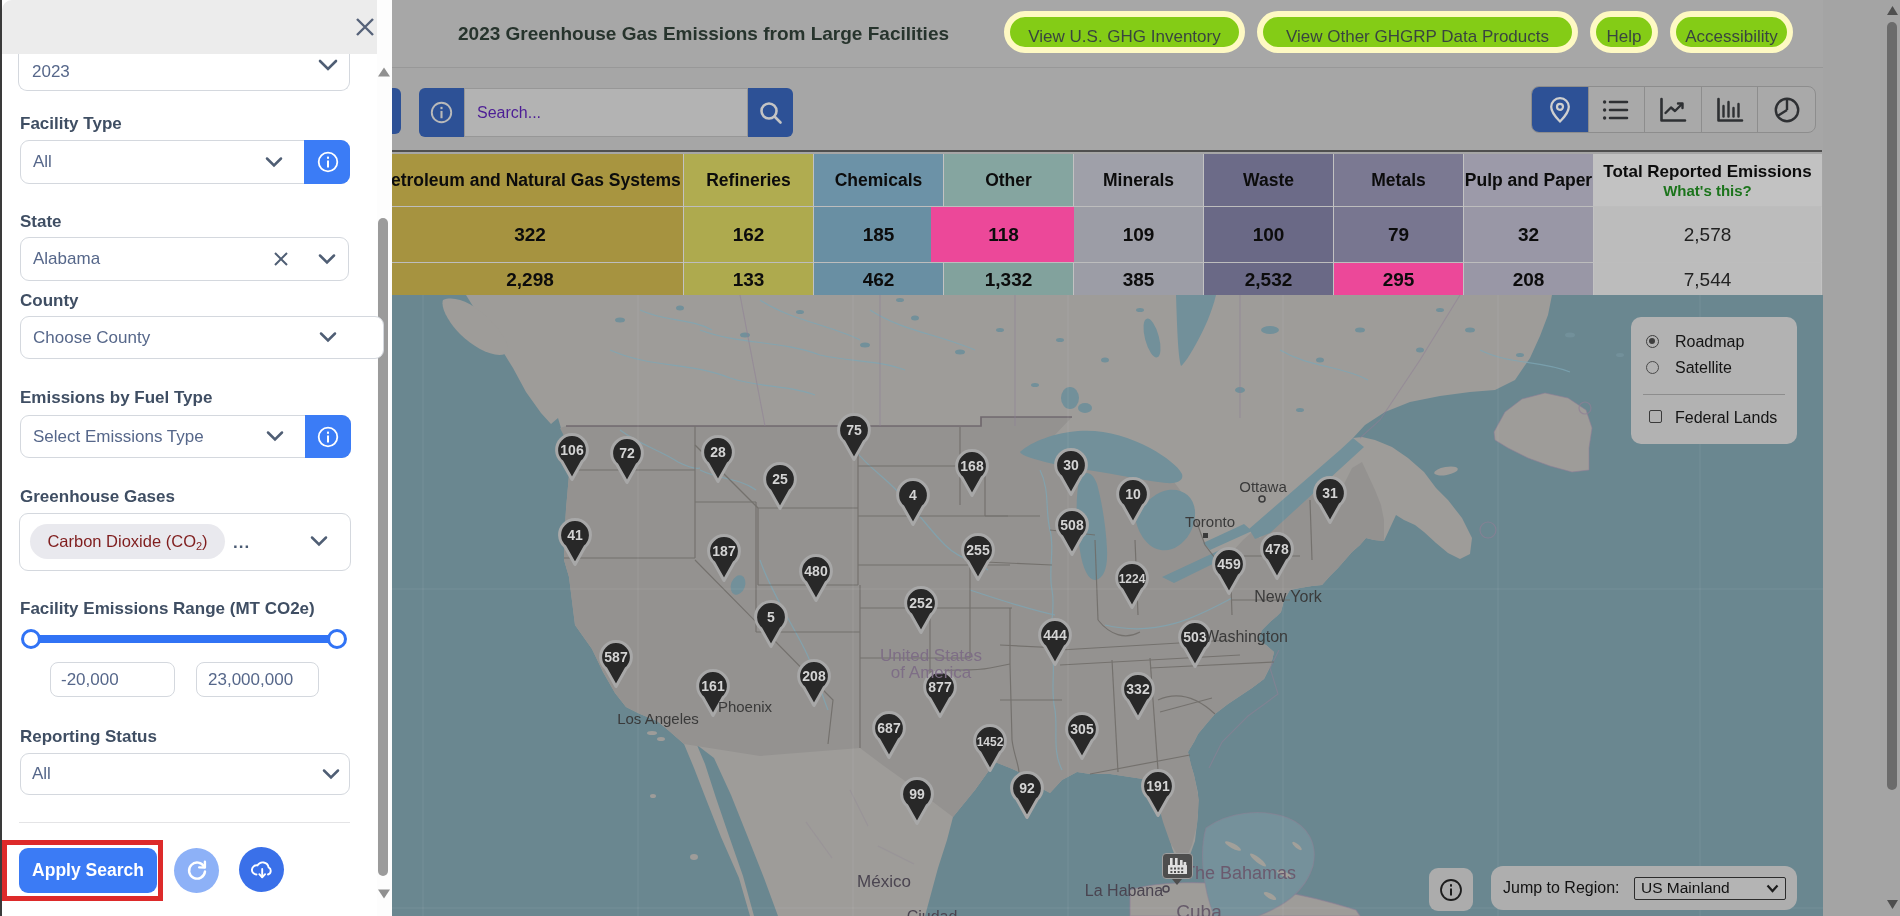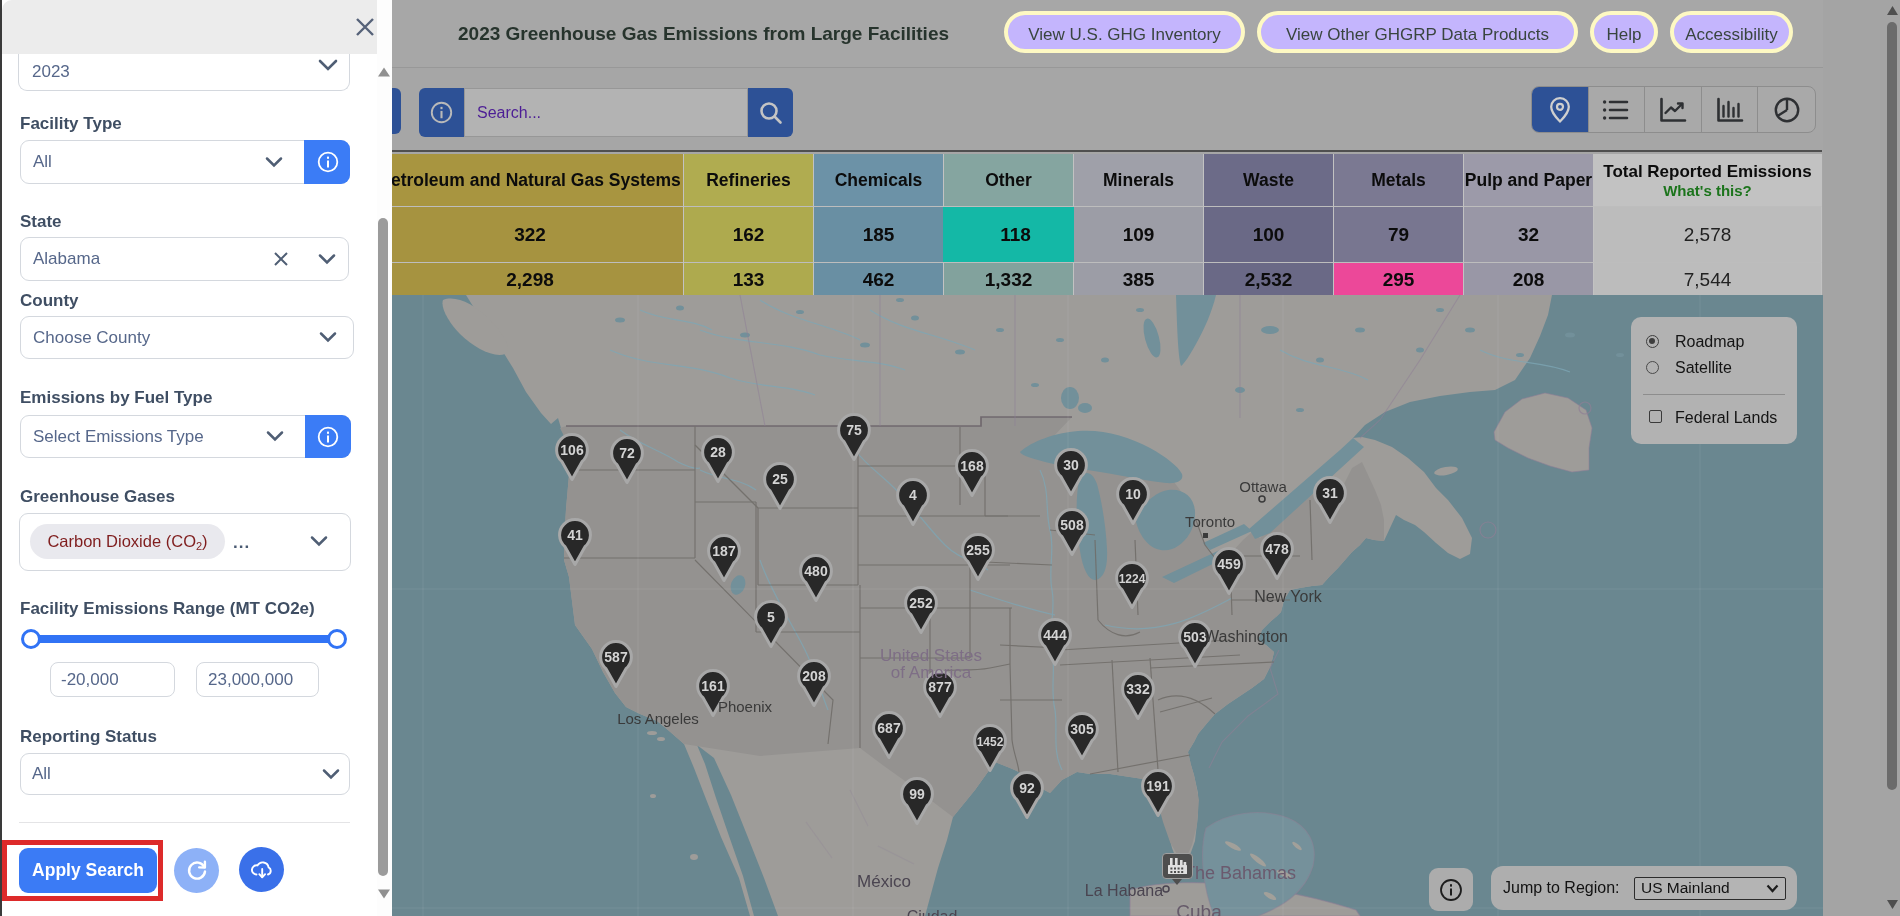--- a/index.html
+++ b/index.html
@@ -4,22 +4,22 @@
 <style>
   * { margin:0; padding:0; box-sizing:border-box; }
   html,body { width:1900px; height:916px; overflow:hidden; }
   body { font-family:"Liberation Sans", sans-serif; background:#a6a6a6; }
   #stage { position:relative; width:1900px; height:916px; overflow:hidden; }
   .abs { position:absolute; }
 
   
   #hdr { left:0; top:0; width:1823px; height:67px; background:#a7a7a7; }
   #title { left:458px; top:23px; font-size:19px; font-weight:bold; color:#27342d; }
-  .pill { position:absolute; top:11px; height:42px; border:4px solid #fef9c3; border-radius:21px;
-          background:#c4b5fd; color:#39453f; font-size:17px; line-height:40px; text-align:center; }
+  .pill { position:absolute; top:11px; height:42px; border:6px solid #fef9c3; border-radius:21px;
+          background:#84cc16; color:#39453f; font-size:17px; line-height:40px; text-align:center; }
   #hdrline { left:0; top:67px; width:1823px; height:1px; background:#989898; }
   #srow { left:0; top:68px; width:1823px; height:83px; background:#a6a6a6; }
   #bluestub { left:362px; top:88px; width:39px; height:46px; background:#2d5196; border-radius:6px; }
   #infobtn { left:419px; top:88px; width:45px; height:49px; background:#2d5196; border-radius:6px 0 0 6px; }
   #searchbox { left:464px; top:88px; width:284px; height:49px; background:#b3b3b3; border:1px solid #979797;
                color:#4c1d95; font-size:16px; line-height:47px; padding-left:12px; }
   #searchbtn { left:748px; top:88px; width:45px; height:49px; background:#2d5196; border-radius:0 6px 6px 0; }
   #icongrp { left:1531px; top:86px; width:285px; height:47px; border:1px solid #8d8d8d; border-radius:8px;
              background:#a9a9a9; display:flex; }
   .icell { width:57px; height:45px; border-right:1px solid #8d8d8d; display:flex; align-items:center; justify-content:center; }
@@ -146,21 +146,21 @@
     <div class="tc th" style="left:827px;width:130px;top:2px;height:53px;background:#6c6b88;">Waste</div>
     <div class="tc th" style="left:957px;width:130px;top:2px;height:53px;background:#7b7992;">Metals</div>
     <div class="tc th" style="left:1087px;width:130px;top:2px;height:53px;background:#9c9aa9;">Pulp and Paper</div>
     <div class="tc" style="left:1217px;width:228px;top:2px;height:53px;background:#c2c2c2;flex-direction:column;">
       <div style="font-size:17px;">Total Reported Emissions</div>
       <div style="font-size:15px;color:#1c741c;">What's this?</div>
     </div>
     <div class="tc" style="left:0;width:307px;top:55px;height:56px;background:#a69340;">322</div>
     <div class="tc" style="left:307px;width:130px;top:55px;height:56px;background:#aeaa4e;">162</div>
     <div class="tc" style="left:437px;width:130px;top:55px;height:56px;background:#698fa3;">185</div>
-    <div class="tc" style="left:566px;width:146px;top:55px;height:56px;background:#14b8a6;">118</div>
+    <div class="tc" style="left:554px;width:146px;top:55px;height:56px;background:#ec4899;">118</div>
     <div class="tc" style="left:697px;width:130px;top:55px;height:56px;background:#9c9da6;">109</div>
     <div class="tc" style="left:827px;width:130px;top:55px;height:56px;background:#6a6986;">100</div>
     <div class="tc" style="left:957px;width:130px;top:55px;height:56px;background:#787690;">79</div>
     <div class="tc" style="left:1087px;width:130px;top:55px;height:56px;background:#9997a6;">32</div>
     <div class="tc" style="left:1217px;width:228px;top:55px;height:56px;background:#bcbcbc;font-weight:normal;color:#222;">2,578</div>
     <div class="tc" style="left:0;width:307px;top:111px;height:34px;background:#a69340;">2,298</div>
     <div class="tc" style="left:307px;width:130px;top:111px;height:34px;background:#aeaa4e;">133</div>
     <div class="tc" style="left:437px;width:130px;top:111px;height:34px;background:#698fa3;">462</div>
     <div class="tc" style="left:567px;width:130px;top:111px;height:34px;background:#82a29d;">1,332</div>
     <div class="tc" style="left:697px;width:130px;top:111px;height:34px;background:#9c9da6;">385</div>
@@ -589,21 +589,21 @@
   <div class="lbl" style="left:20px; top:212px;">State</div>
   <div class="ibox" style="left:20px; top:237px; width:329px; height:44px; line-height:42px; padding-left:12px;">Alabama</div>
   <svg class="abs" style="left:273px; top:251px;" width="16" height="16" viewBox="0 0 16 16">
       <path d="M2 2 L14 14 M14 2 L2 14" stroke="#4f5e74" stroke-width="2" fill="none"></path>
     </svg>
   <svg class="abs" style="left:318px; top:253px;" width="18" height="13" viewBox="0 0 18 13">
       <path d="M2 2.5 L9 9.5 L16 2.5" stroke="#4f5e74" stroke-width="2.5" fill="none" stroke-linecap="round"></path>
     </svg>
 
   <div class="lbl" style="left:20px; top:291px;">County</div>
-  <div class="ibox" style="left:20px; top:316px; width:334px; height:43px; line-height:41px; padding-left:12px;">Choose County</div>
+  <div class="ibox" style="left:20px; top:316px; width:364px; height:43px; line-height:41px; padding-left:12px;">Choose County</div>
   <svg class="abs" style="left:319px; top:331px;" width="18" height="13" viewBox="0 0 18 13">
       <path d="M2 2.5 L9 9.5 L16 2.5" stroke="#4f5e74" stroke-width="2.5" fill="none" stroke-linecap="round"></path>
     </svg>
 
   <div class="lbl" style="left:20px; top:388px;">Emissions by Fuel Type</div>
   <div class="ibox" style="left:20px; top:415px; width:331px; height:43px; line-height:41px; padding-left:12px;">Select Emissions Type</div>
   <svg class="abs" style="left:266px; top:430px;" width="18" height="13" viewBox="0 0 18 13">
       <path d="M2 2.5 L9 9.5 L16 2.5" stroke="#4f5e74" stroke-width="2.5" fill="none" stroke-linecap="round"></path>
     </svg>
   <div class="addon" style="left:305px; top:415px; height:43px;"></div>

